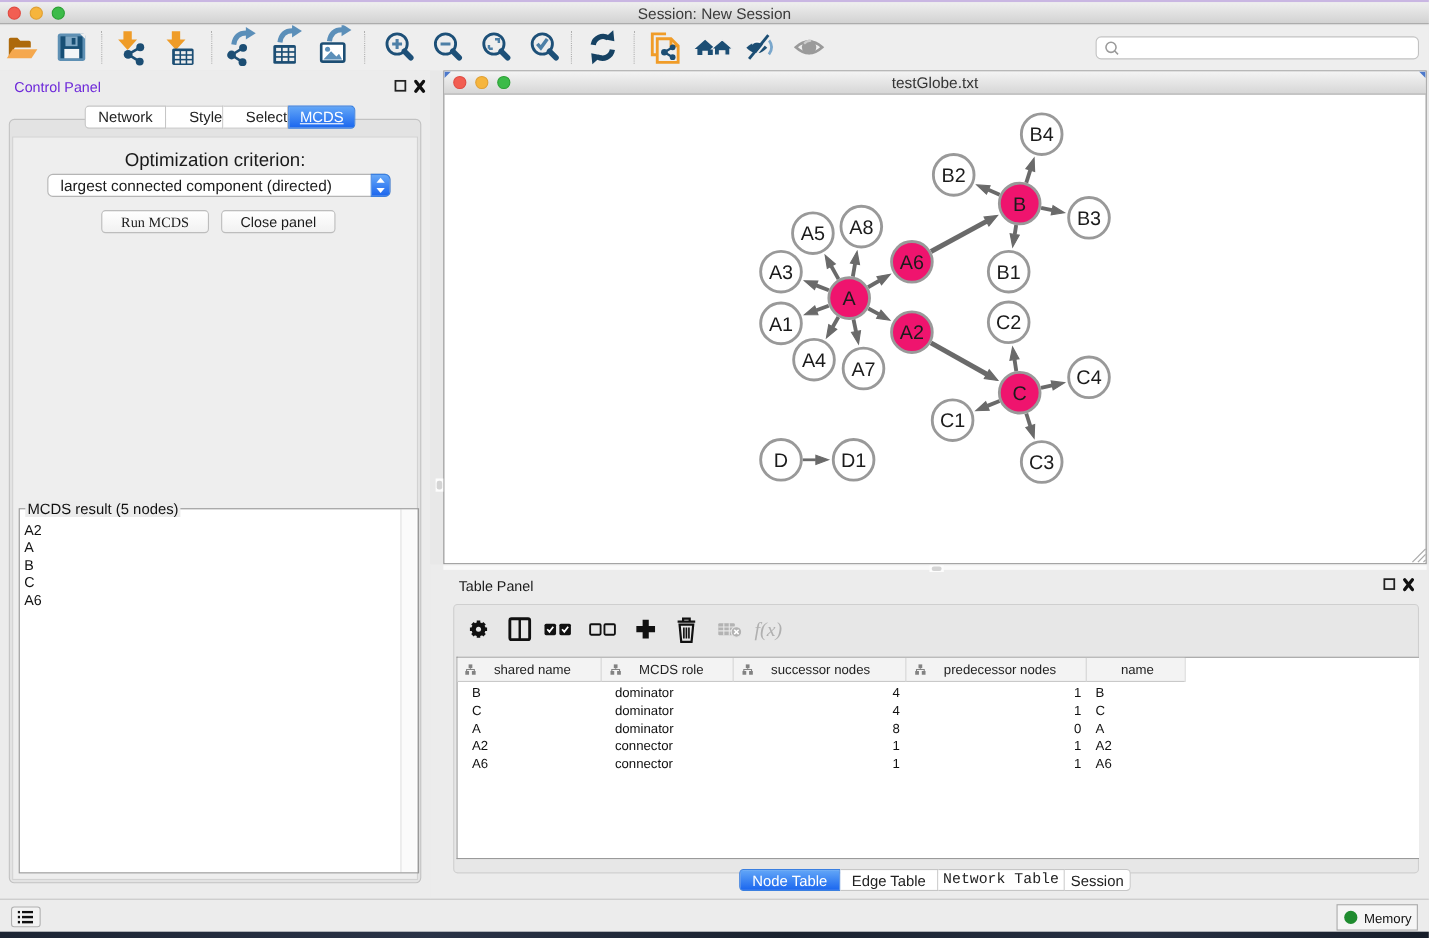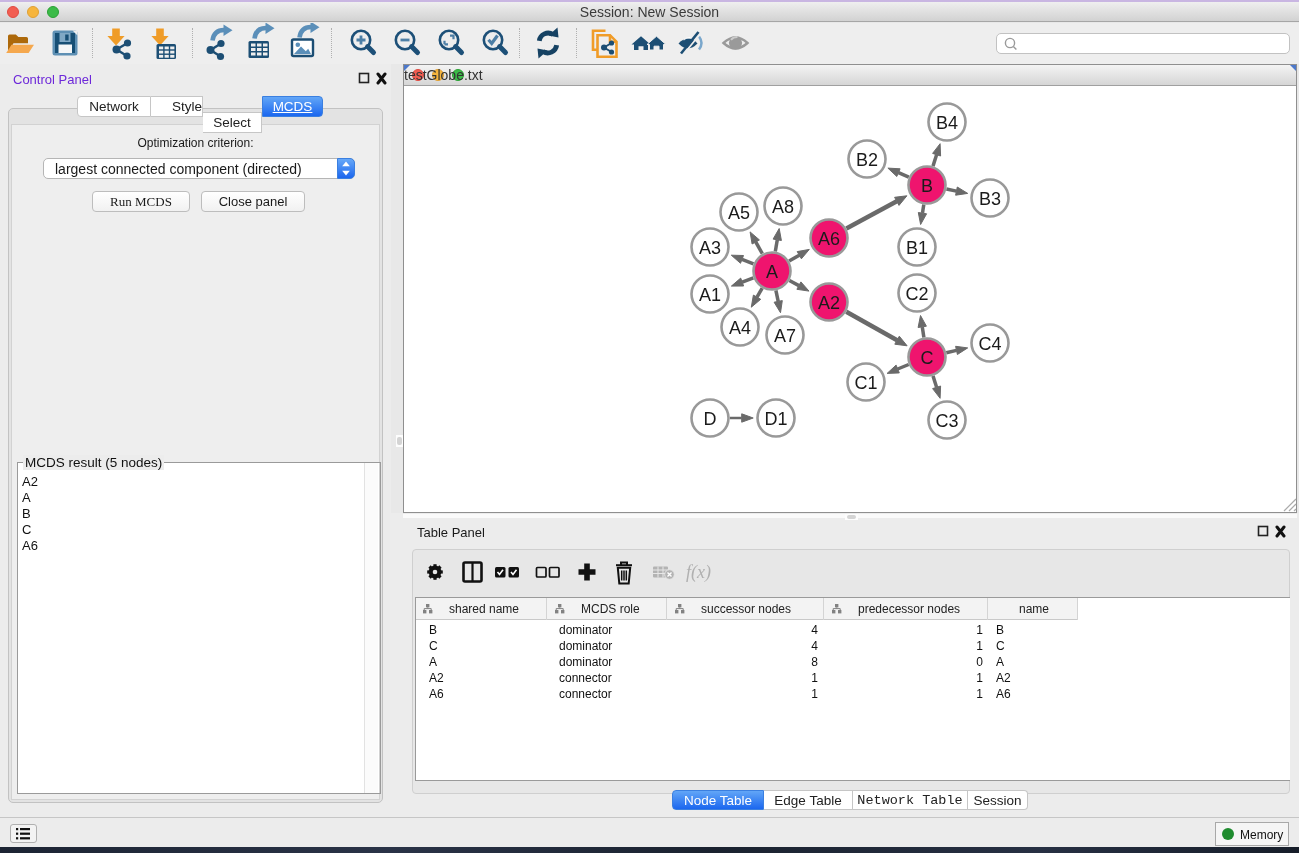--- a/index.html
+++ b/index.html
@@ -165,43 +165,43 @@
 <div class="abs" id="cpanel"></div>
 <div class="abs" style="left:13px;top:72px;color:#6d28d9;">Control Panel</div>
 <svg class="abs" style="left:358px;top:72px" width="32" height="14">
     <rect x="1.5" y="1.5" width="9" height="9" fill="none" stroke="#222" stroke-width="1.6"></rect>
     <path d="M20 2 L27 11 M27 2 L20 11" stroke="#111" stroke-width="3" stroke-linecap="round"></path>
   </svg>
 <div class="abs" style="left:8px;top:108px;width:375px;height:695px;background:#e3e3e3;border:1px solid #c2c2c2;border-radius:5px;"></div>
 <div class="abs" style="left:11px;top:124px;width:369px;height:676px;background:#eeeeee;border:1px solid #d2d2d2;"></div>
 <div class="abs tabseg" style="left:77px;top:96px;width:74px;height:21px;border-radius:4px 0 0 4px;">Network</div>
 <div class="abs tabseg" style="left:151px;top:96px;width:52px;height:21px;border-left:0;text-align:right;">Style</div>
-<div class="abs tabseg" style="left:203px;top:112px;width:59px;height:21px;border-left:0;">Select</div>
+<div class="abs tabseg" style="left:203px;top:96px;width:59px;height:21px;border-left:0;text-align:right;">Select</div>
 <div class="abs tabseg blue" style="left:262px;top:96px;width:61px;height:21px;border-radius:0 4px 4px 0;">MCDS</div>
-<div class="abs" style="left:11px;top:136px;width:369px;text-align:center;font-size:12px;">Optimization criterion:</div>
+<div class="abs" style="left:11px;top:136px;width:369px;text-align:center;font-size:17px;">Optimization criterion:</div>
 <div class="abs" style="left:43px;top:158px;width:312px;height:21px;background:#fff;border:1px solid #b5b5b5;border-radius:5px;"></div>
 <div class="abs" style="left:55px;top:160.5px;font-size:14px;">largest connected component (directed)</div>
 <div class="abs" style="left:337px;top:158px;width:18px;height:21px;background:linear-gradient(#66a8f8,#1c66ee);border-radius:0 5px 5px 0;border:1px solid #3a7fe0;"></div>
 <svg class="abs" style="left:339px;top:160px" width="14" height="17">
     <path d="M7 1.5 L10.8 6.2 L3.2 6.2 Z" fill="#fff"></path>
     <path d="M7 15.5 L10.8 10.8 L3.2 10.8 Z" fill="#fff"></path>
   </svg>
 <div class="abs btn" style="left:92px;top:191px;width:98px;height:21px;line-height:19px;font-family:Liberation Serif, serif;">Run MCDS</div>
 <div class="abs btn" style="left:201px;top:191px;width:104px;height:21px;line-height:19px;">Close panel</div>
 <div class="abs" style="left:18px;top:463px;width:361px;height:330px;background:#fff;"></div>
 <div class="abs" style="left:364px;top:463px;width:14px;height:330px;background:#fbfbfb;border-left:1px solid #e2e2e2;"></div>
 <div class="abs" style="left:17px;top:462px;width:364px;height:332px;border:1px solid #9a9a9a;"></div>
 <div class="abs" style="left:23px;top:455px;background:#ececec;padding:0 2px;color:#111;font-size:13.5px;">MCDS result (5 nodes)</div>
 <div class="abs" style="left:22px;top:474px;line-height:16px;color:#111;">A2<br>A<br>B<br>C<br>A6</div>
 <div class="abs" id="netwin"></div>
 <div class="abs" id="nettb" style="left:404px;top:65px;"></div>
 <div class="abs tl" style="left:412px;top:69px;background:#f25e52;border:0.5px solid #e04b42;"></div>
 <div class="abs tl" style="left:432px;top:69px;background:#f6b53d;border:0.5px solid #e0a033;"></div>
 <div class="abs tl" style="left:452px;top:69px;background:#3cbb49;border:0.5px solid #2ba135;"></div>
-<div class="abs" style="left:404px;top:67px;width:892px;text-align:left;color:#333;font-size:14px;">testGlobe.txt</div>
+<div class="abs" style="left:404px;top:67px;width:892px;text-align:center;color:#333;font-size:14px;">testGlobe.txt</div>
 <svg class="abs" style="left:404px;top:86px" width="893" height="422" viewBox="0 0 893 422">
     <g stroke="#6a6a6a" fill="#6a6a6a">
       <line x1="349.4" y1="191.9" x2="338.2" y2="196.1" stroke-width="3.5"></line>
       <polygon points="327.4,200.1 336.7,192.1 339.6,200.0"></polygon>
       <line x1="385.4" y1="194.5" x2="394.9" y2="199.6" stroke-width="3.5"></line>
       <polygon points="405.0,205.1 392.9,203.3 396.9,195.9"></polygon>
       <line x1="349.5" y1="177.9" x2="338.0" y2="173.4" stroke-width="3.5"></line>
       <polygon points="327.3,169.2 339.5,169.5 336.5,177.3"></polygon>
       <line x1="358.2" y1="202.2" x2="353.0" y2="211.2" stroke-width="3.5"></line>
       <polygon points="347.3,221.2 349.4,209.1 356.7,213.3"></polygon>

